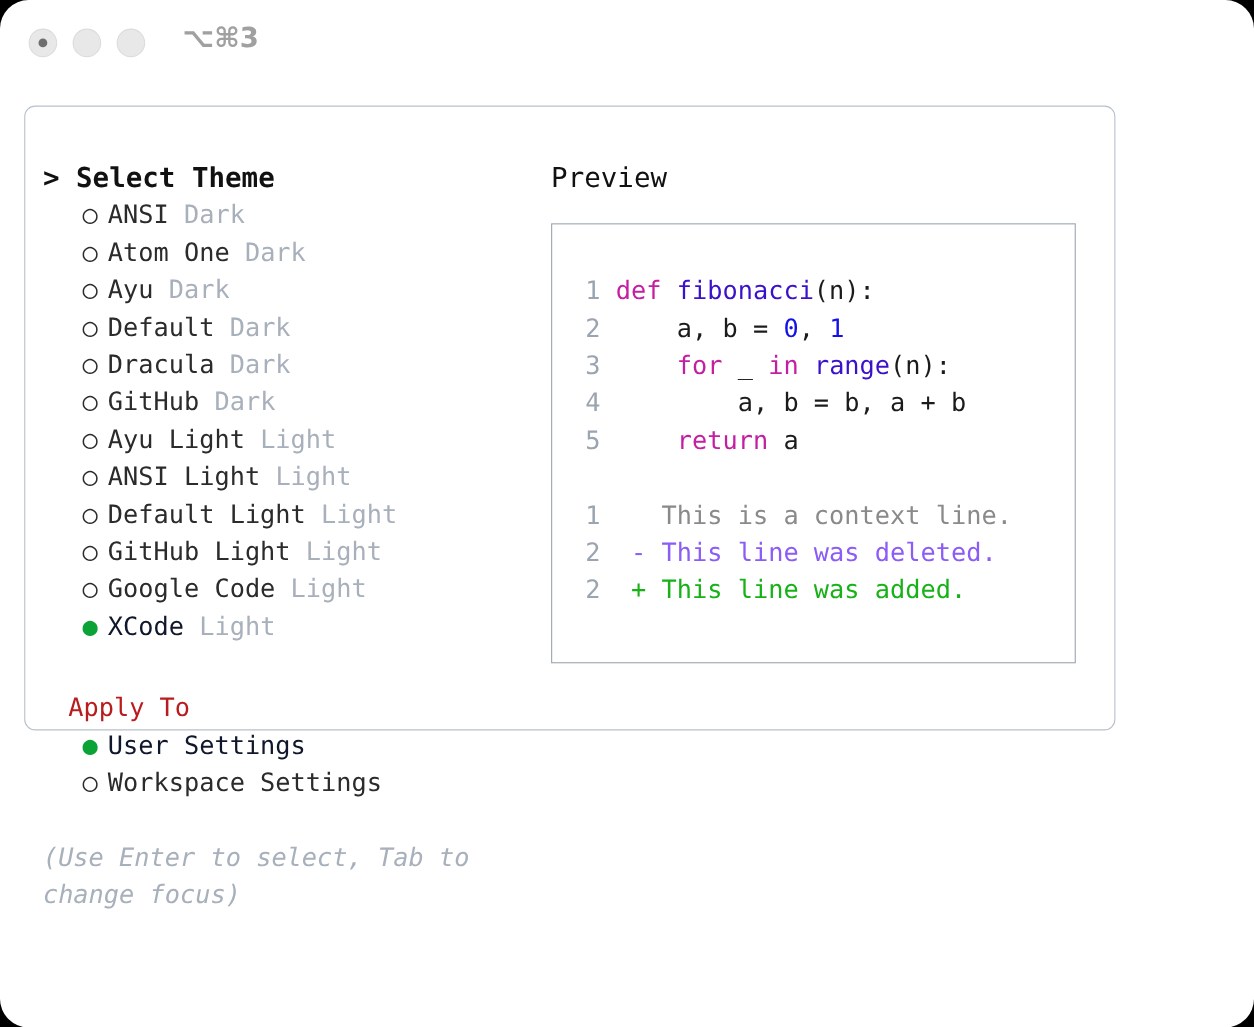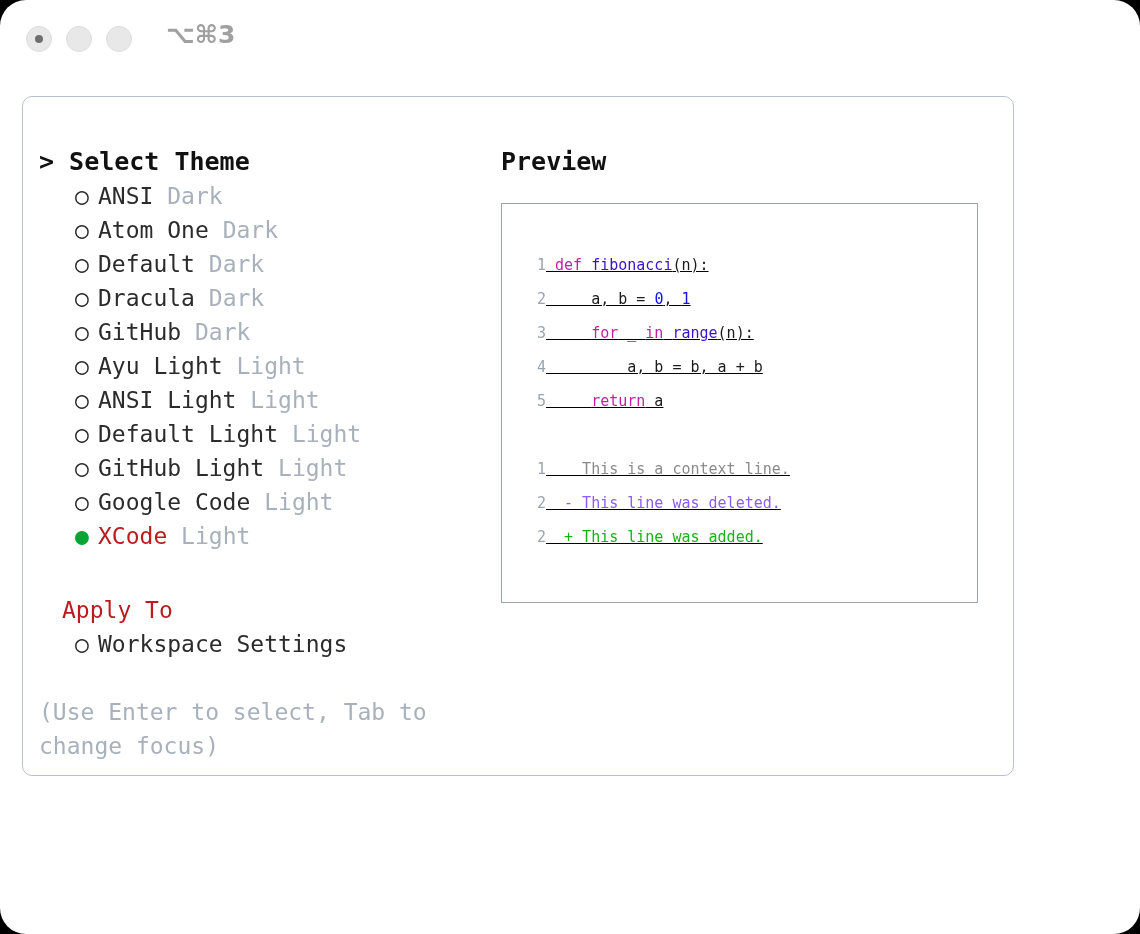--- a/index.html
+++ b/index.html
@@ -67,21 +67,21 @@
     font-family: "DejaVu Sans", sans-serif;
     white-space: nowrap;
   }
 
   
   #main-panel {
     position: absolute;
     left: 22px;
     top: 96px;
     width: 992px;
-    height: 680px;
+    height: 568px;
     border: 1.5px solid #b8c1cc;
     border-radius: 10px;
     box-sizing: border-box;
     background: #ffffff;
   }
 
   
   #theme-column {
     position: absolute;
     left: 16px;
@@ -101,21 +101,21 @@
     white-space: nowrap;
     color: #2b2b2b;
     margin-left: 36px;
   }
   .bullet {
     display: inline-block;
     width: 23px;
     color: #2b2b2b;
   }
   .bullet.sel { color: #0ca336; }
-  .opt-label.sel { color: #b91c1c; }
+  .opt-label.sel { color: #0f172a; }
   .opt-variant {
     color: #a8b0bb;
   }
 
   #apply-block {
     margin-top: 40px;
   }
   #apply-header {
     font-size: 23px;
     line-height: 34px;
@@ -123,52 +123,52 @@
     padding-left: 23px;
     white-space: nowrap;
   }
 
   #hint-text {
     margin-top: 34px;
     font-size: 23px;
     line-height: 34px;
     color: #a8b0bb;
     width: 420px;
+    font-style: italic;
   }
 
   
   #preview-column {
     position: absolute;
     left: 478px;
     top: 48px;
     width: 500px;
   }
   #preview-header {
     font-size: 25px;
-    font-weight: bold;
+    font-weight: normal;
     color: #111111;
     line-height: 34px;
   }
   #preview-box {
     margin-top: 24px;
     width: 477px;
     height: 400px;
     border: 1.5px solid #9aa5b1;
     box-sizing: border-box;
     background: #ffffff;
     position: relative;
   }
   #code-area {
     position: absolute;
     left: 18px;
     top: 44px;
-    font-size: 15px;
+    font-size: 23px;
     line-height: 34px;
     white-space: pre;
-    text-decoration: underline;
   }
   .code-line { white-space: pre; }
   .lnum {
     display: inline-block;
     width: 26px;
     text-align: right;
     color: #9aa5b1;
   }
   .gap-line { height: 34px; }
 
@@ -193,34 +193,36 @@
     <div id="shortcut-label">⌥⌘3</div>
   </div>
 
   <div id="main-panel">
 
     <div id="theme-column">
       <div id="theme-header">&gt; Select Theme</div>
       <div id="theme-list">
           <div class="opt-row"><span class="bullet">○</span><span class="opt-label">ANSI</span> <span class="opt-variant"> Dark</span></div>
           <div class="opt-row"><span class="bullet">○</span><span class="opt-label">Atom One</span> <span class="opt-variant"> Dark</span></div>
+          <div class="opt-row"><span class="bullet">○</span><span class="opt-label">Ayu</span> <span class="opt-variant"> Dark</span></div>
           <div class="opt-row"><span class="bullet">○</span><span class="opt-label">Default</span> <span class="opt-variant"> Dark</span></div>
           <div class="opt-row"><span class="bullet">○</span><span class="opt-label">Dracula</span> <span class="opt-variant"> Dark</span></div>
           <div class="opt-row"><span class="bullet">○</span><span class="opt-label">GitHub</span> <span class="opt-variant"> Dark</span></div>
           <div class="opt-row"><span class="bullet">○</span><span class="opt-label">Ayu Light</span> <span class="opt-variant"> Light</span></div>
           <div class="opt-row"><span class="bullet">○</span><span class="opt-label">ANSI Light</span> <span class="opt-variant"> Light</span></div>
           <div class="opt-row"><span class="bullet">○</span><span class="opt-label">Default Light</span> <span class="opt-variant"> Light</span></div>
           <div class="opt-row"><span class="bullet">○</span><span class="opt-label">GitHub Light</span> <span class="opt-variant"> Light</span></div>
           <div class="opt-row"><span class="bullet">○</span><span class="opt-label">Google Code</span> <span class="opt-variant"> Light</span></div>
           <div class="opt-row"><span class="bullet sel">●</span><span class="opt-label sel">XCode</span> <span class="opt-variant"> Light</span></div>
         </div>
 
       <div id="apply-block">
         <div id="apply-header">Apply To</div>
         <div id="apply-list">
+            <div class="opt-row"><span class="bullet sel">●</span><span class="opt-label sel">User Settings</span></div>
             <div class="opt-row"><span class="bullet">○</span><span class="opt-label">Workspace Settings</span></div>
           </div>
       </div>
 
       <div id="hint-text">(Use Enter to select, Tab to change focus)</div>
     </div>
 
     <div id="preview-column">
       <div id="preview-header">Preview</div>
       <div id="preview-box">

